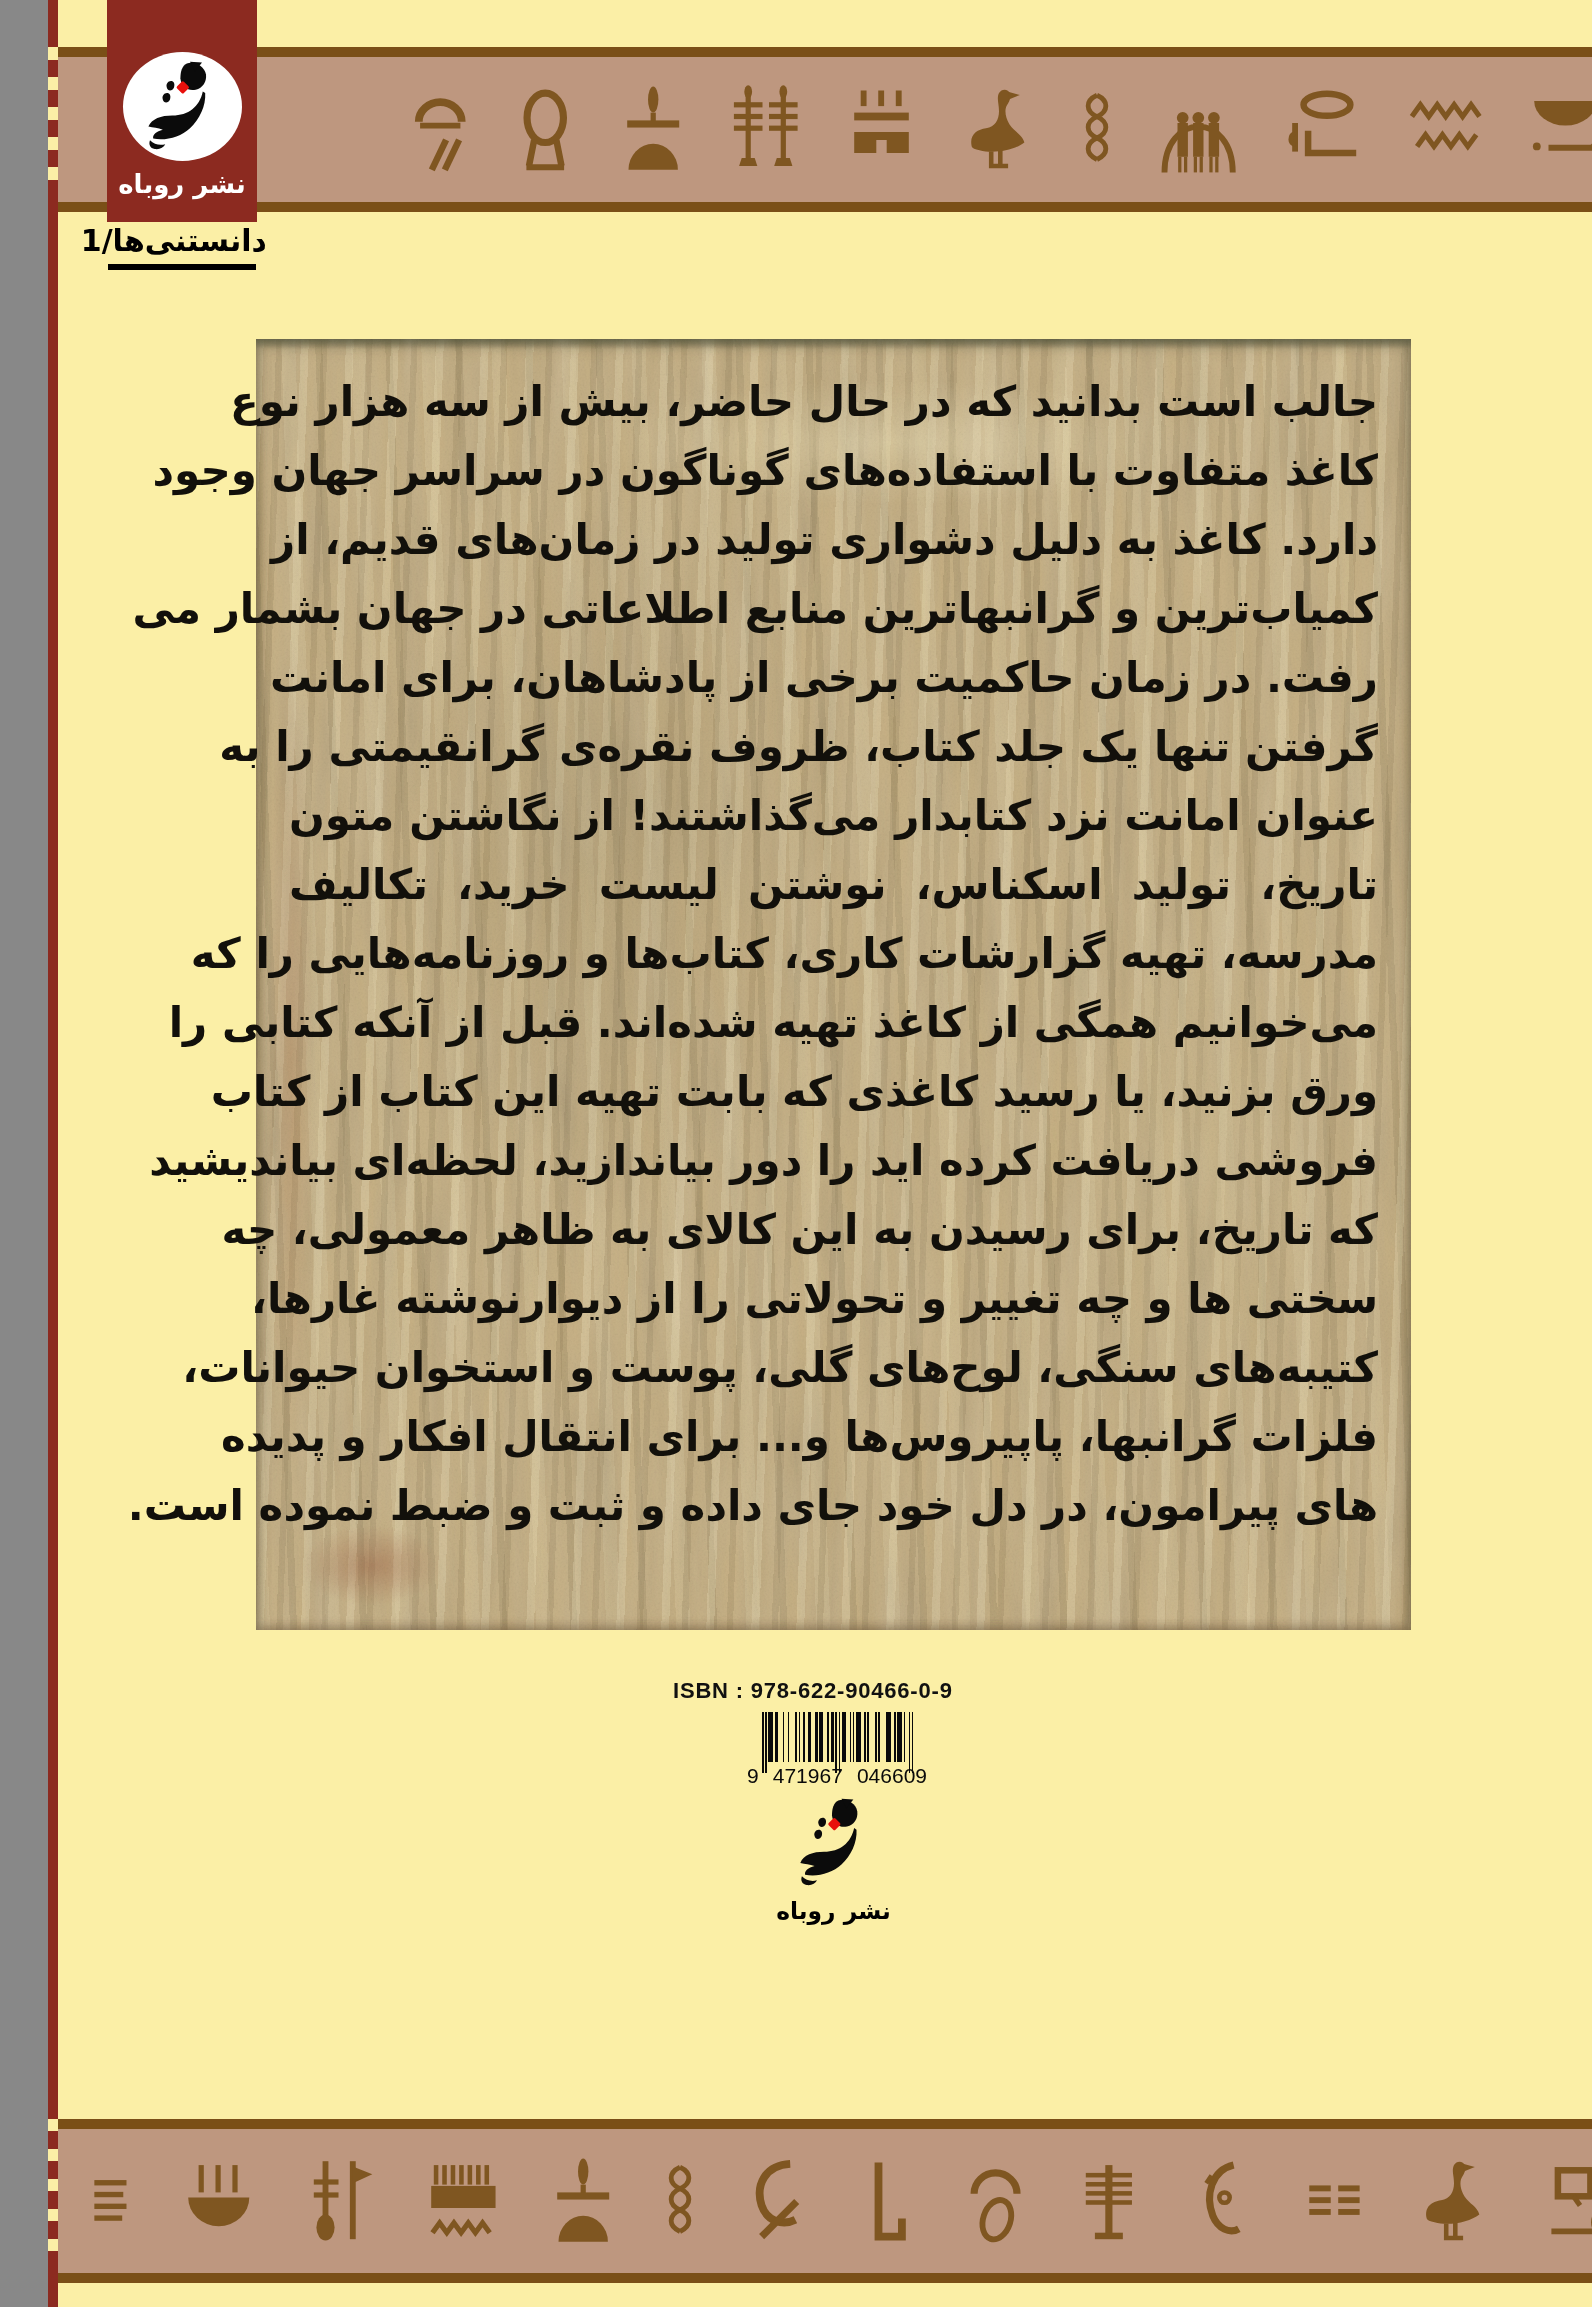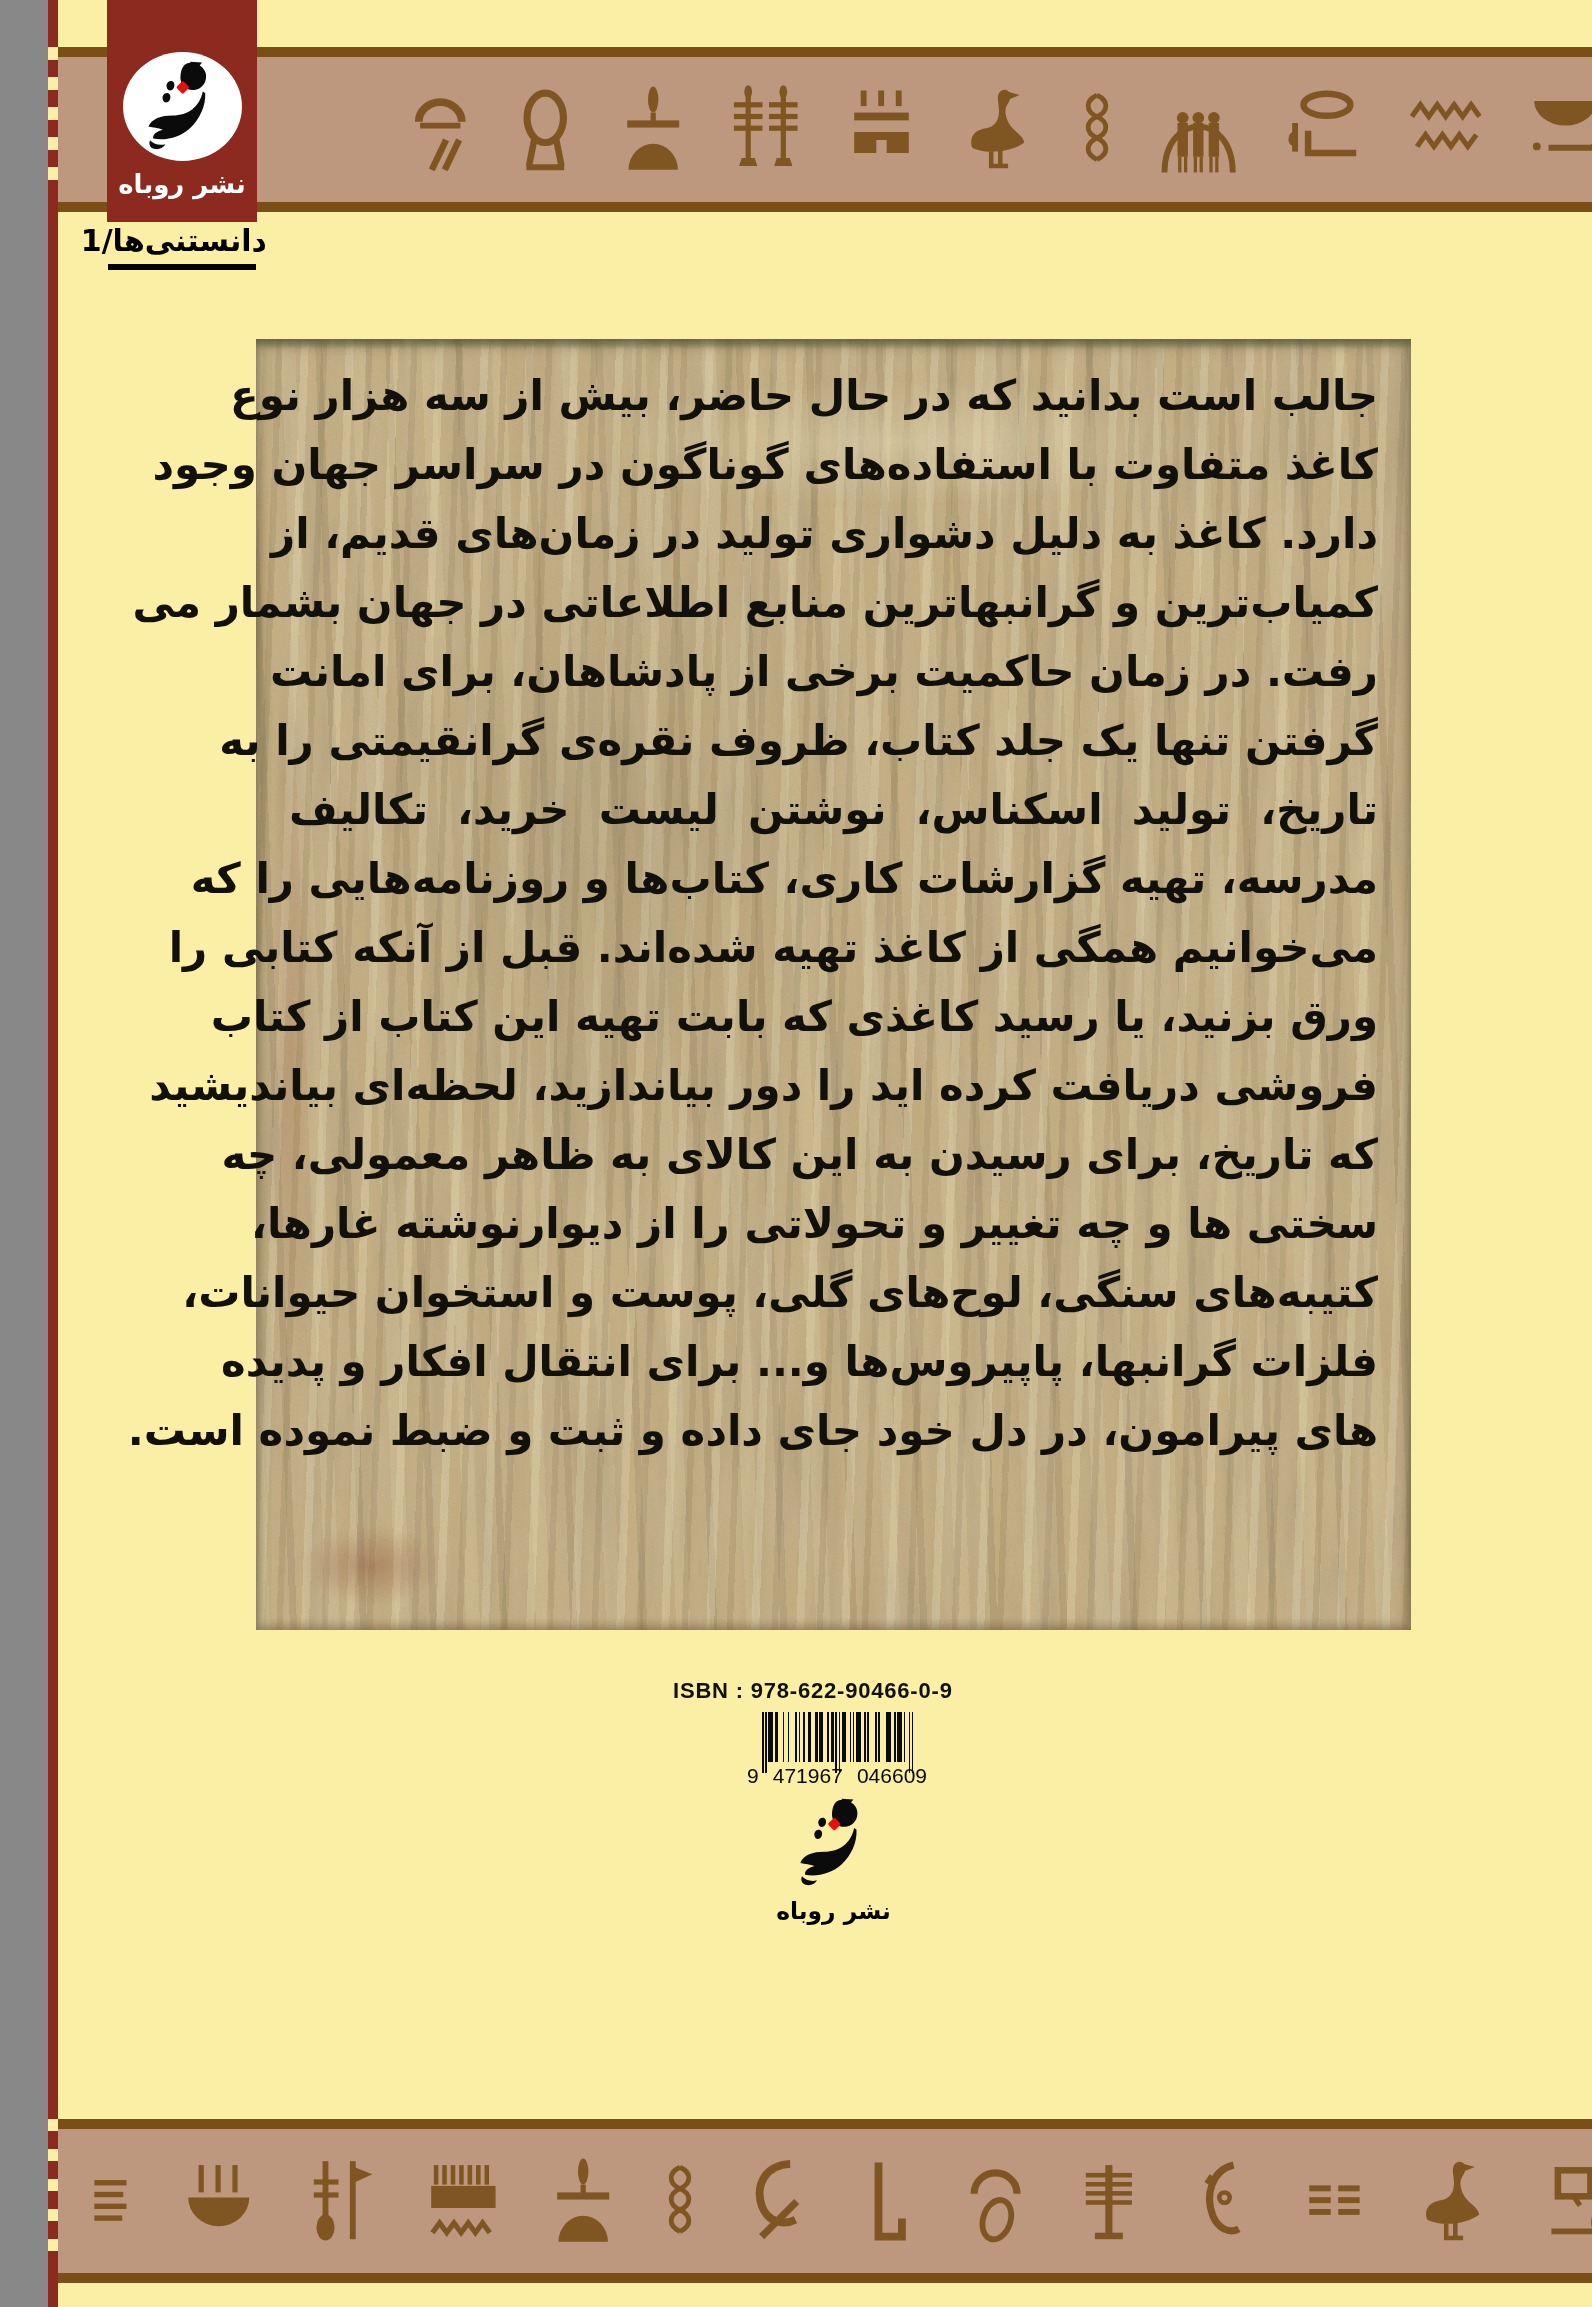--- a/index.html
+++ b/index.html
@@ -45,21 +45,21 @@
       repeating-linear-gradient(92deg, rgba(242,230,188,.30) 0 7.8px, rgba(0,0,0,0) 7.8px 20.3px,
         rgba(138,118,78,.22) 20.3px 26.6px, rgba(0,0,0,0) 26.6px 45px),
       repeating-linear-gradient(88deg, rgba(228,213,168,.26) 0 14px, rgba(0,0,0,0) 14px 34px,
         rgba(118,103,64,.18) 34px 41px, rgba(0,0,0,0) 41px 70px),
       var(--texbase);
     box-shadow:inset 0 6.3px 14px rgba(88,82,50,.55), inset 0 -3.9px 9.4px rgba(120,90,60,.35),
                inset 4.7px 0 11px rgba(110,95,60,.25), inset -4.7px 0 11px rgba(110,95,60,.25);}
   .textblock::before{content:'';position:absolute;left:0;top:0;right:0;height:10.2px;
     background:linear-gradient(180deg,rgba(92,92,62,.8),rgba(92,92,62,0));}
   .tex{position:absolute;left:0;top:0;width:100%;height:100%;}
-  .lines{position:relative;z-index:1;padding:22px 33px 0;direction:rtl;}
+  .lines{position:relative;z-index:1;padding:28px 33px 0;direction:rtl;}
   .line{height:69px;line-height:69px;font-size:42px;font-weight:bold;color:var(--ink);
         text-align:justify;text-align-last:justify;text-justify:inter-word;white-space:nowrap;
         letter-spacing:0;}
   
   .isbn-wrap{position:absolute;left:625px;top:1678px;width:328px;text-align:left;
              font-family:"Liberation Sans",sans-serif;color:#111;}
   .isbn-label{font-size:22px;font-weight:bold;letter-spacing:0.8px;}
   .barcode{width:150px;margin:7.8px auto 0;display:flex;align-items:flex-start;height:63px;}
   .bc-m{width:1.6px;height:50px;flex:0 0 auto;}
   .bc-m.bar{background:#0a0a0a;}
@@ -195,20 +195,21 @@
       <rect width="100%" height="100%" filter="url(#streaks)" opacity="0.18" style="mix-blend-mode:screen"></rect>
       <rect width="100%" height="100%" filter="url(#grain)" opacity="0.14" style="mix-blend-mode:multiply"></rect>
     </svg>
     <div class="lines" id="lines">
         <div class="line">جالب است بدانید که در حال حاضر، بیش از سه هزار نوع</div>
         <div class="line">کاغذ متفاوت با استفاده‌های گوناگون در سراسر جهان وجود</div>
         <div class="line">دارد. کاغذ به دلیل دشواری تولید در زمان‌های قدیم، از</div>
         <div class="line">کمیاب‌ترین و گرانبهاترین منابع اطلاعاتی در جهان بشمار می</div>
         <div class="line">رفت. در زمان حاکمیت برخی از پادشاهان، برای امانت</div>
         <div class="line">گرفتن تنها یک جلد کتاب، ظروف نقره‌ی گرانقیمتی را به</div>
+        <div class="line">عنوان امانت نزد کتابدار می‌گذاشتند! از نگاشتن متون</div>
         <div class="line">تاریخ، تولید اسکناس، نوشتن لیست خرید، تکالیف</div>
         <div class="line">مدرسه، تهیه گزارشات کاری، کتاب‌ها و روزنامه‌هایی را که</div>
         <div class="line">می‌خوانیم همگی از کاغذ تهیه شده‌اند. قبل از آنکه کتابی را</div>
         <div class="line">ورق بزنید، یا رسید کاغذی که بابت تهیه این کتاب از کتاب</div>
         <div class="line">فروشی دریافت کرده اید را دور بیاندازید، لحظه‌ای بیاندیشید</div>
         <div class="line">که تاریخ، برای رسیدن به این کالای به ظاهر معمولی، چه</div>
         <div class="line">سختی ها و چه تغییر و تحولاتی را از دیوارنوشته غارها،</div>
         <div class="line">کتیبه‌های سنگی، لوح‌های گلی، پوست و استخوان حیوانات،</div>
         <div class="line">فلزات گرانبها، پاپیروس‌ها و... برای انتقال افکار و پدیده</div>
         <div class="line">های پیرامون، در دل خود جای داده و ثبت و ضبط نموده است.</div>

